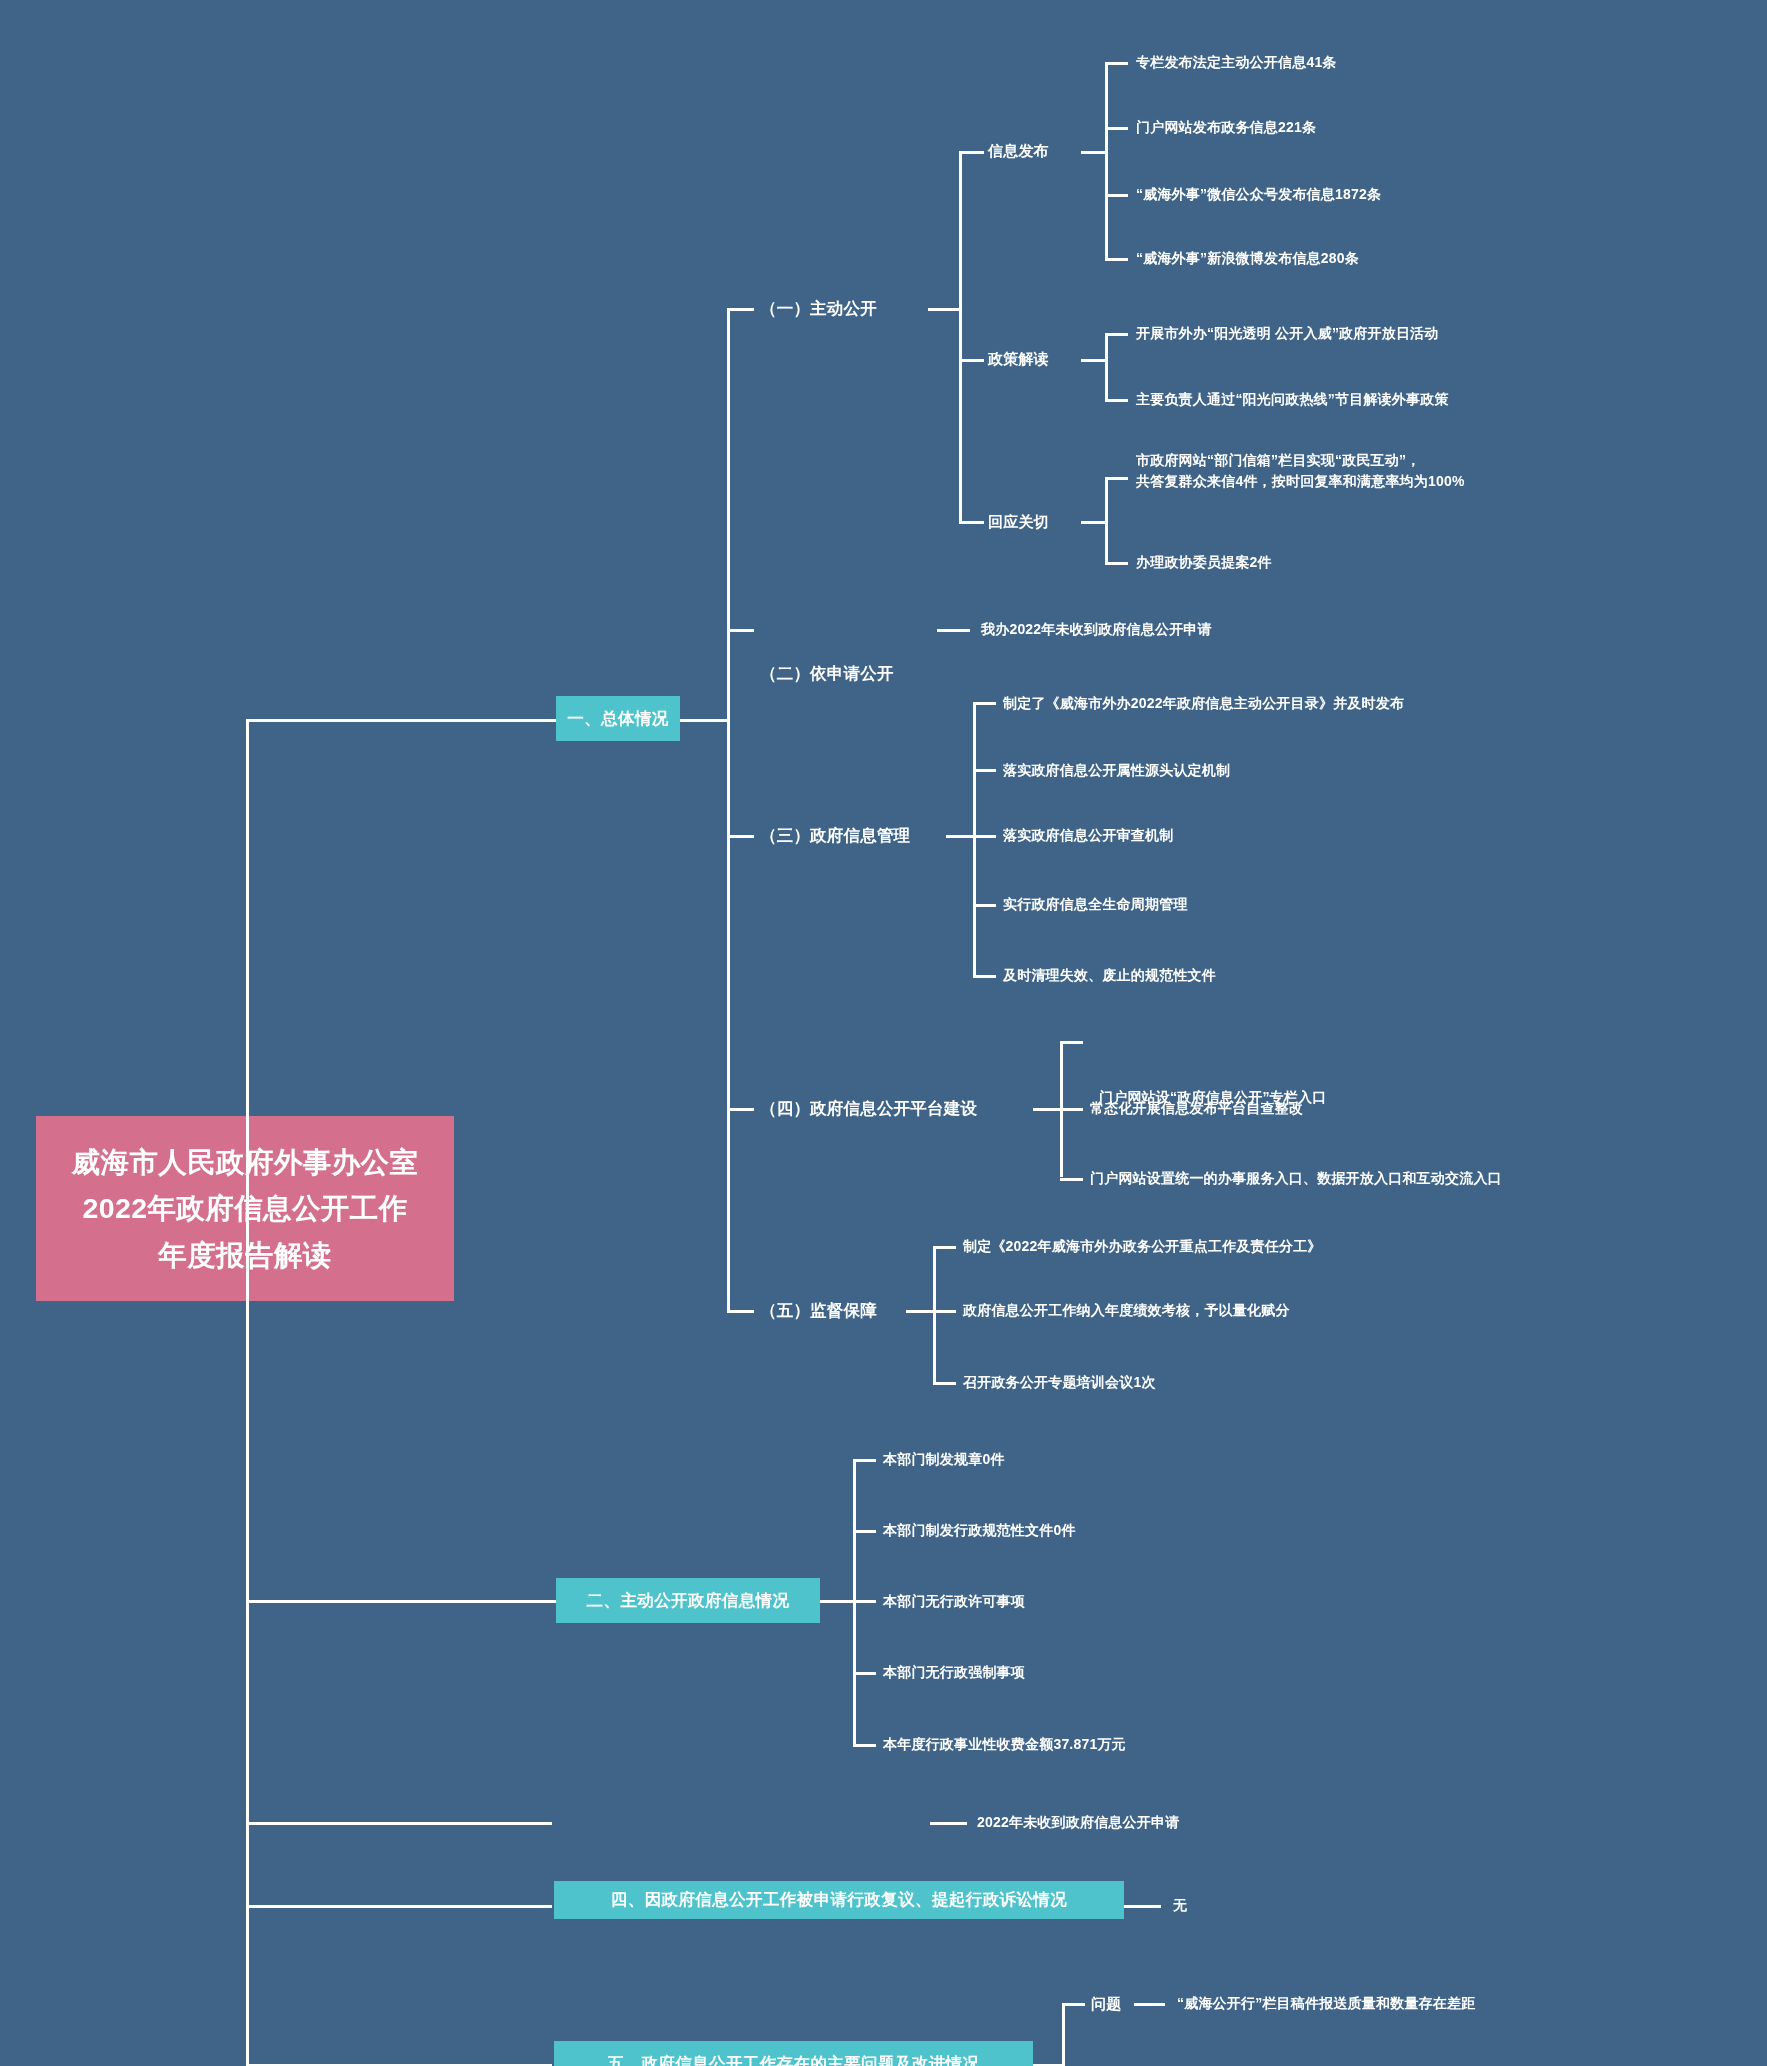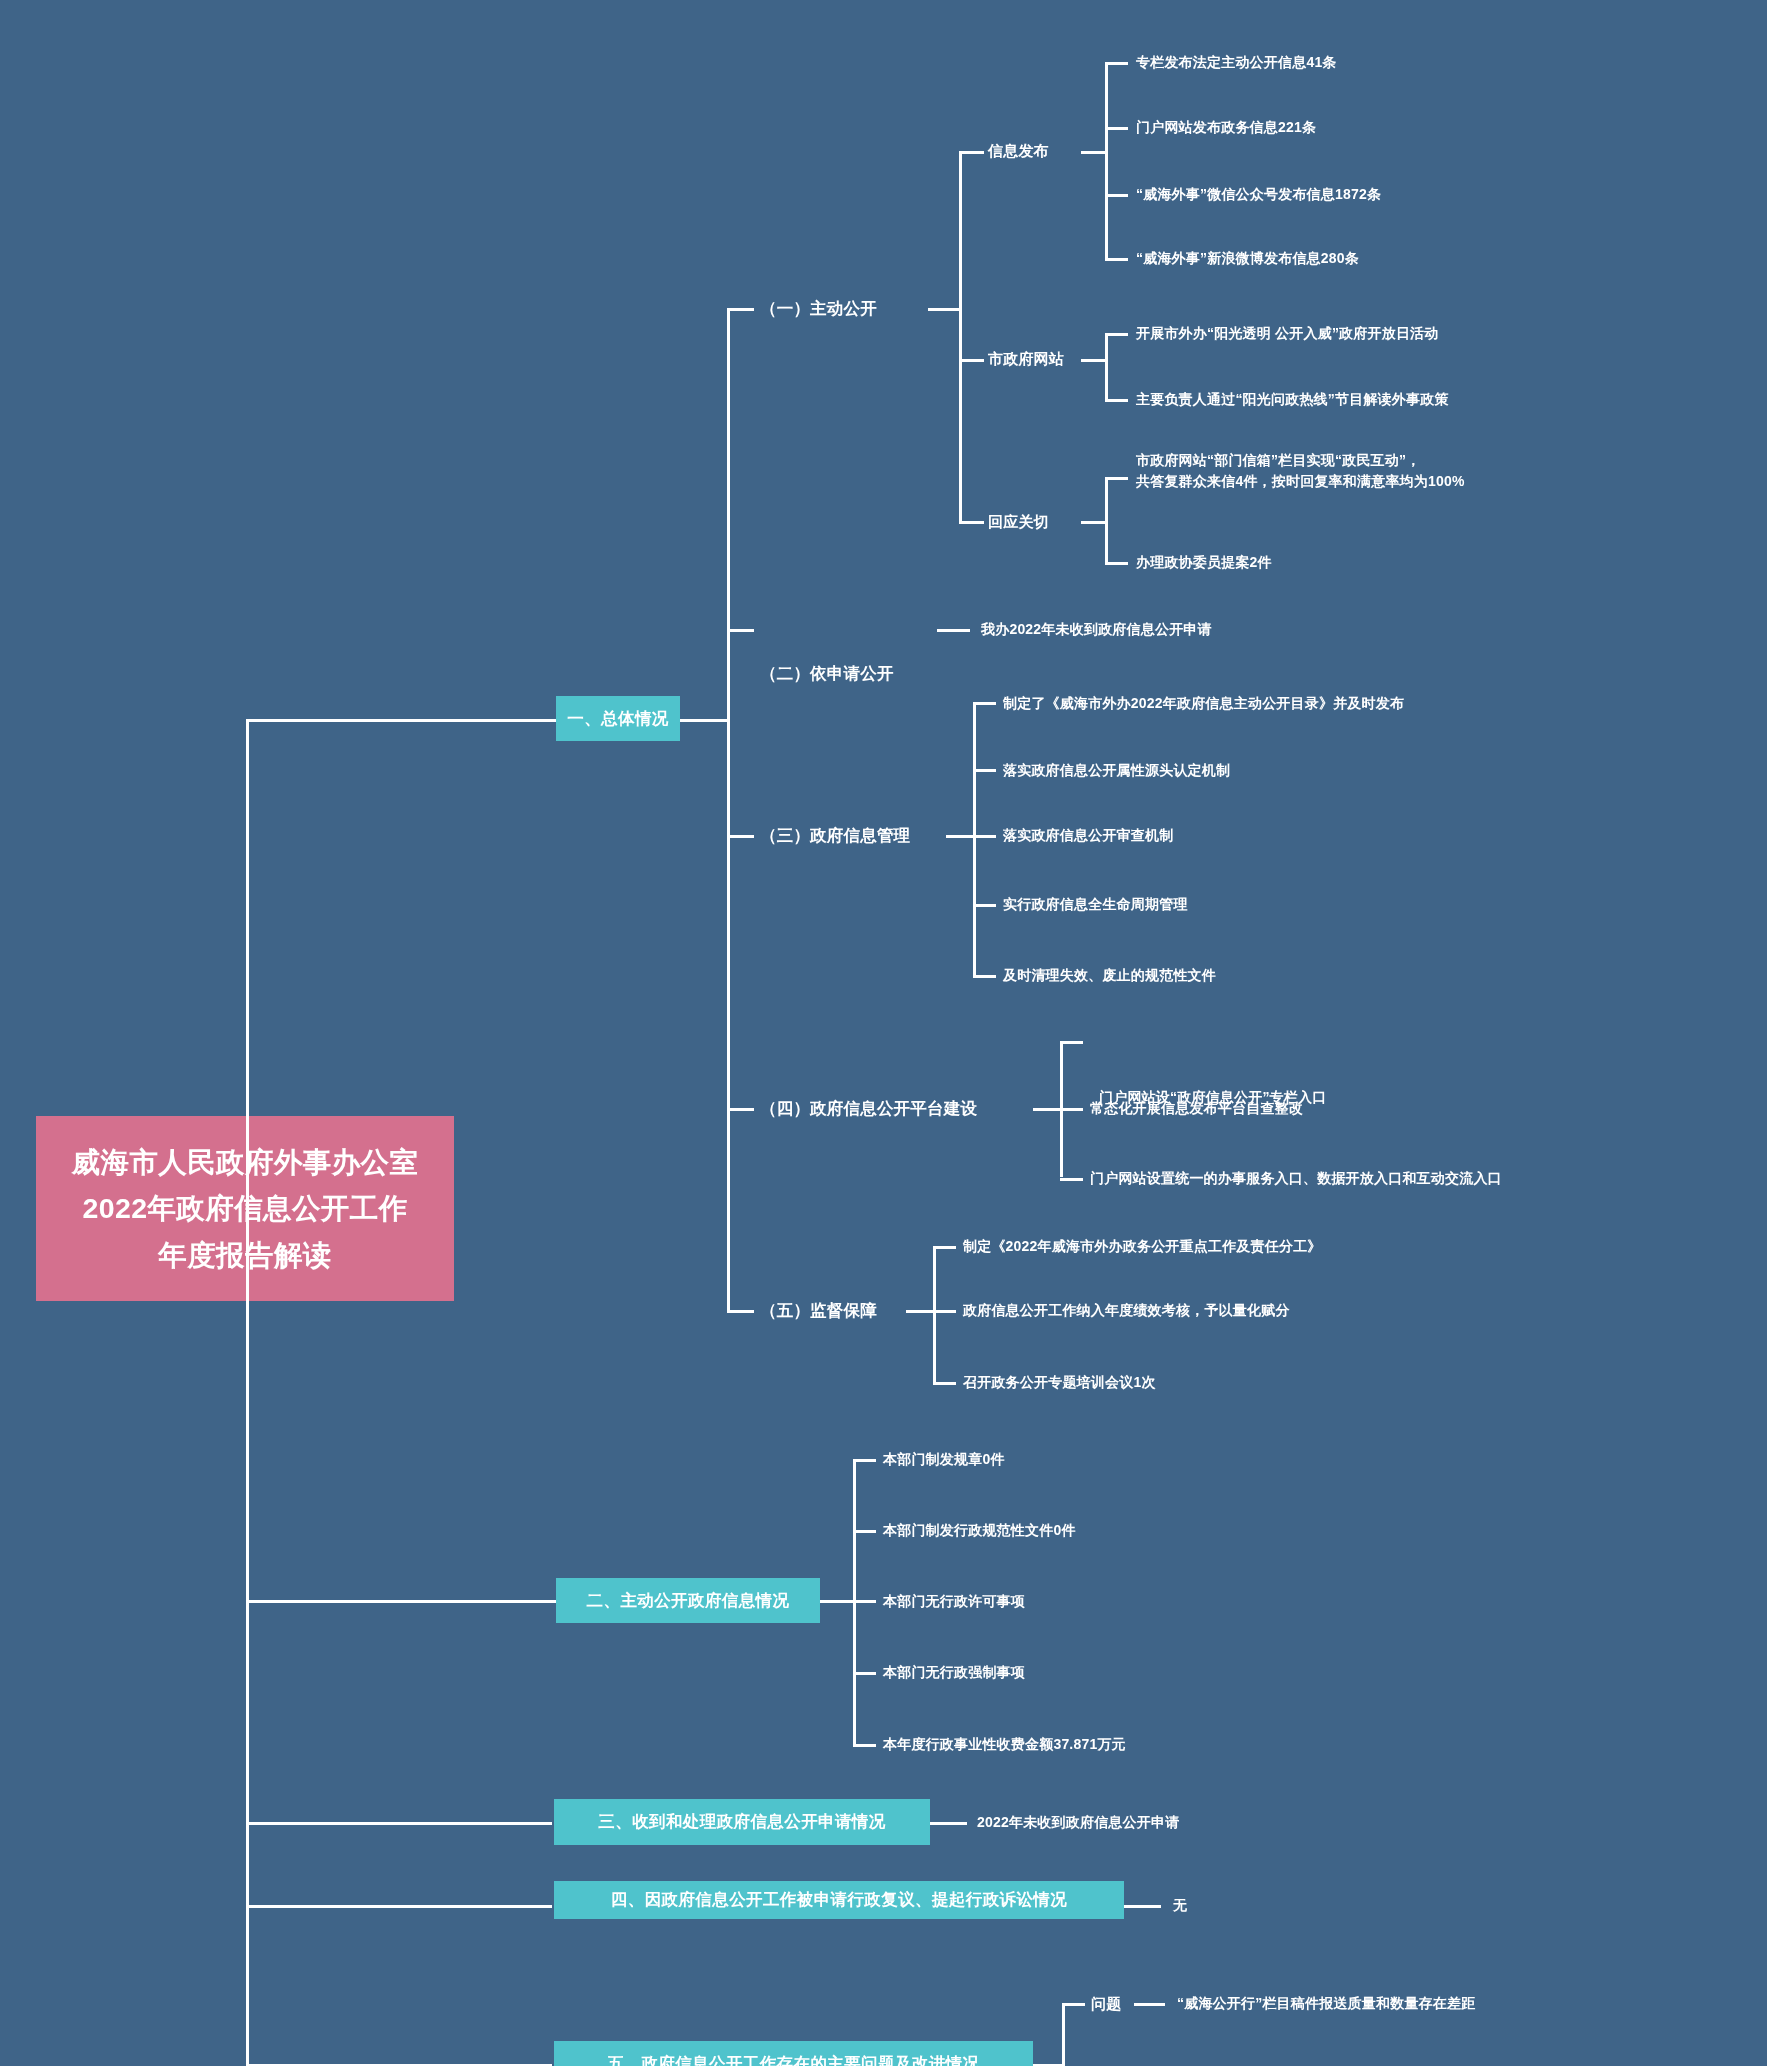--- a/index.html
+++ b/index.html
@@ -112,21 +112,21 @@
   <div class="ln h" style="left:1105px;top:127px;width:23px;"></div>
   <div class="lbl l4" style="left:1136px;top:117px;">门户网站发布政务信息221条</div>
 
   <div class="ln h" style="left:1105px;top:194px;width:23px;"></div>
   <div class="lbl l4" style="left:1136px;top:184px;">“威海外事”微信公众号发布信息1872条</div>
 
   <div class="ln h" style="left:1105px;top:258px;width:23px;"></div>
   <div class="lbl l4" style="left:1136px;top:248px;">“威海外事”新浪微博发布信息280条</div>
 
   <div class="ln h" style="left:959px;top:359px;width:25px;"></div>
-  <div class="lbl l3" style="left:988px;top:348px;">市政府网站</div>
+  <div class="lbl l3" style="left:988px;top:348px;">政策解读</div>
   <div class="ln h" style="left:1081px;top:359px;width:25px;"></div>
   <div class="ln v" style="left:1105px;top:333px;height:66px;"></div>
 
   <div class="ln h" style="left:1105px;top:333px;width:23px;"></div>
   <div class="lbl l4" style="left:1136px;top:323px;">开展市外办“阳光透明 公开入威”政府开放日活动</div>
 
   <div class="ln h" style="left:1105px;top:399px;width:23px;"></div>
   <div class="lbl l4" style="left:1136px;top:389px;">主要负责人通过“阳光问政热线”节目解读外事政策</div>
 
   <div class="ln h" style="left:959px;top:521px;width:25px;"></div>
@@ -206,21 +206,20 @@
 
   <div class="ln h" style="left:853px;top:1600px;width:23px;"></div>
   <div class="lbl l4" style="left:883px;top:1591px;">本部门无行政许可事项</div>
 
   <div class="ln h" style="left:853px;top:1672px;width:23px;"></div>
   <div class="lbl l4" style="left:883px;top:1662px;">本部门无行政强制事项</div>
 
   <div class="ln h" style="left:853px;top:1744px;width:23px;"></div>
   <div class="lbl l4" style="left:883px;top:1734px;">本年度行政事业性收费金额37.871万元</div>
 
-  <div class="sect" style="left:554px;top:1799px;width:376px;height:46px;">三、收到和处理政府信息公开申请情况</div>
   <div class="ln h" style="left:930px;top:1822px;width:37px;"></div>
   <div class="lbl l4" style="left:977px;top:1812px;">2022年未收到政府信息公开申请</div>
 
   <div class="sect" style="left:554px;top:1881px;width:570px;height:38px;">四、因政府信息公开工作被申请行政复议、提起行政诉讼情况</div>
   <div class="ln h" style="left:1124px;top:1905px;width:37px;"></div>
   <div class="lbl l4" style="left:1173px;top:1895px;">无</div>
 
   <div class="sect" style="left:554px;top:2041px;width:479px;height:46px;">五、政府信息公开工作存在的主要问题及改进情况</div>
   <div class="ln h" style="left:1033px;top:2064px;width:29px;"></div>
   <div class="ln v" style="left:1062px;top:2003px;height:413px;max-height:186px;"></div>

